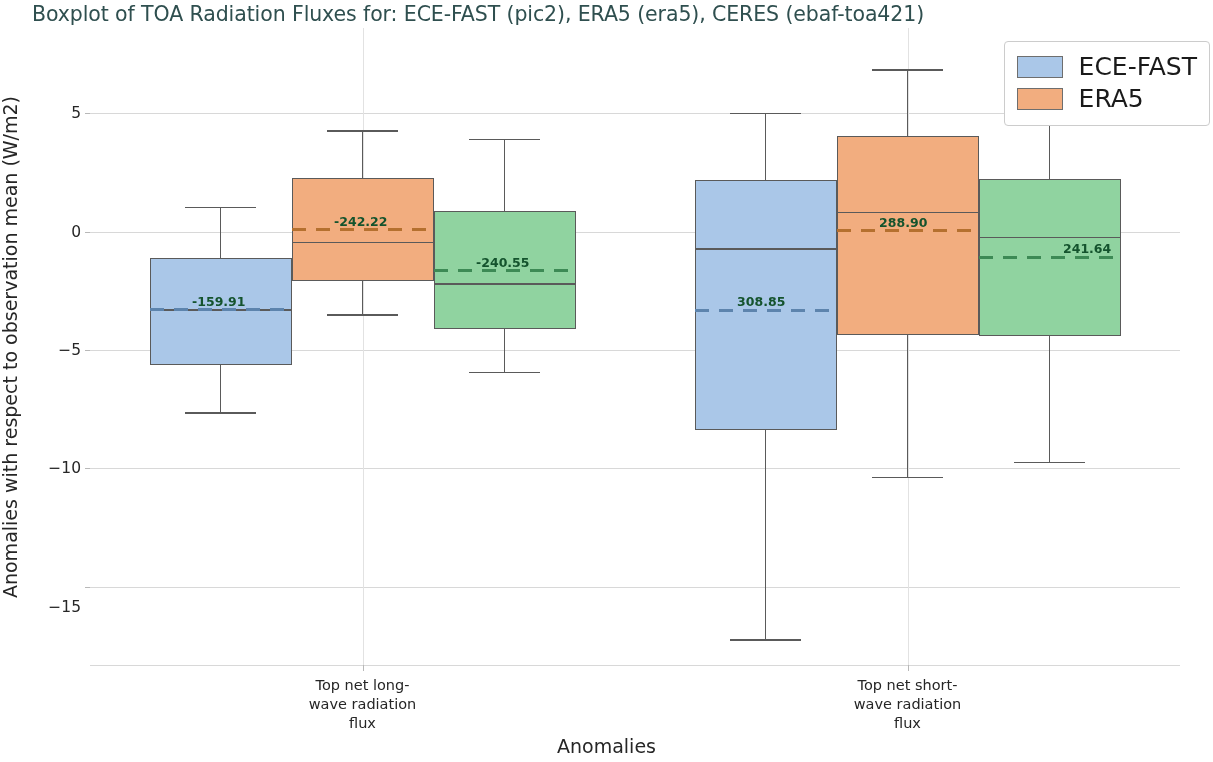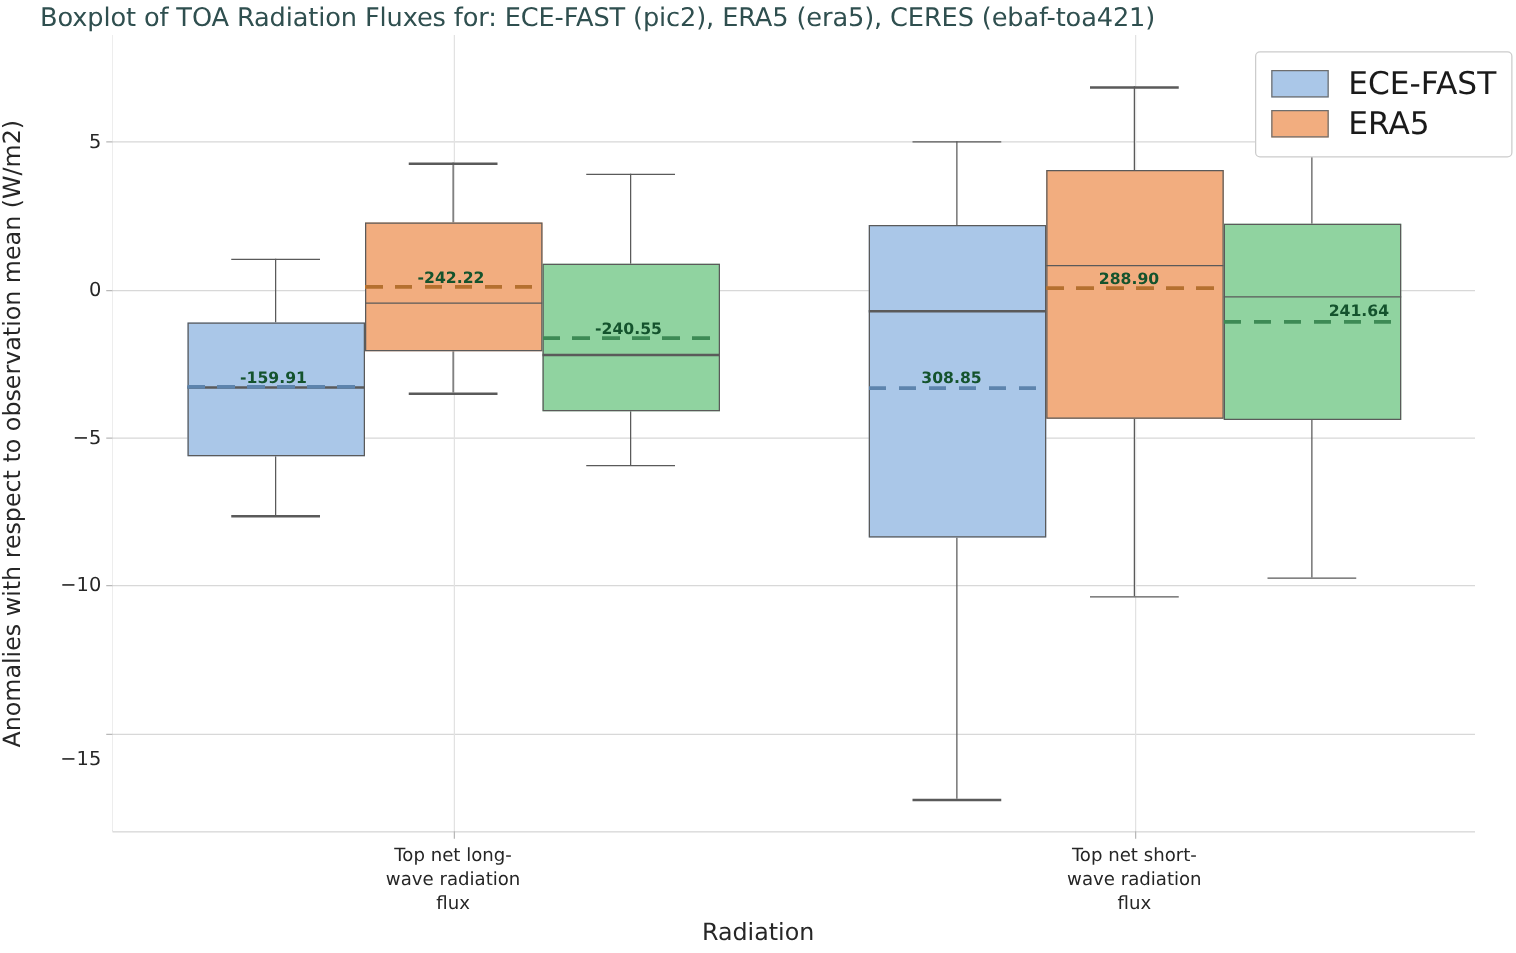--- a/index.html
+++ b/index.html
@@ -220,21 +220,21 @@
       <div class="xtick-mark" style="position: absolute; left: 362.5px; top: 665px;"></div>
       <div class="xtick-label" style="left: 272.5px;">Top net long-
 wave radiation
 flux</div>
       <div class="xtick-mark" style="position: absolute; left: 907.5px; top: 665px;"></div>
       <div class="xtick-label" style="left: 817.5px;">Top net short-
 wave radiation
 flux</div>
     </div>
 
-  <div class="xlabel">Radiation</div>
+  <div class="xlabel">Anomalies</div>
 
   <div class="legend">
     <div class="legend-row">
       <span class="legend-swatch" style="background: rgb(170, 199, 232);"></span>
       <span class="legend-text">ECE-FAST</span>
     </div>
     <div class="legend-row">
       <span class="legend-swatch" style="background: rgb(242, 173, 127);"></span>
       <span class="legend-text">ERA5</span>
     </div>

